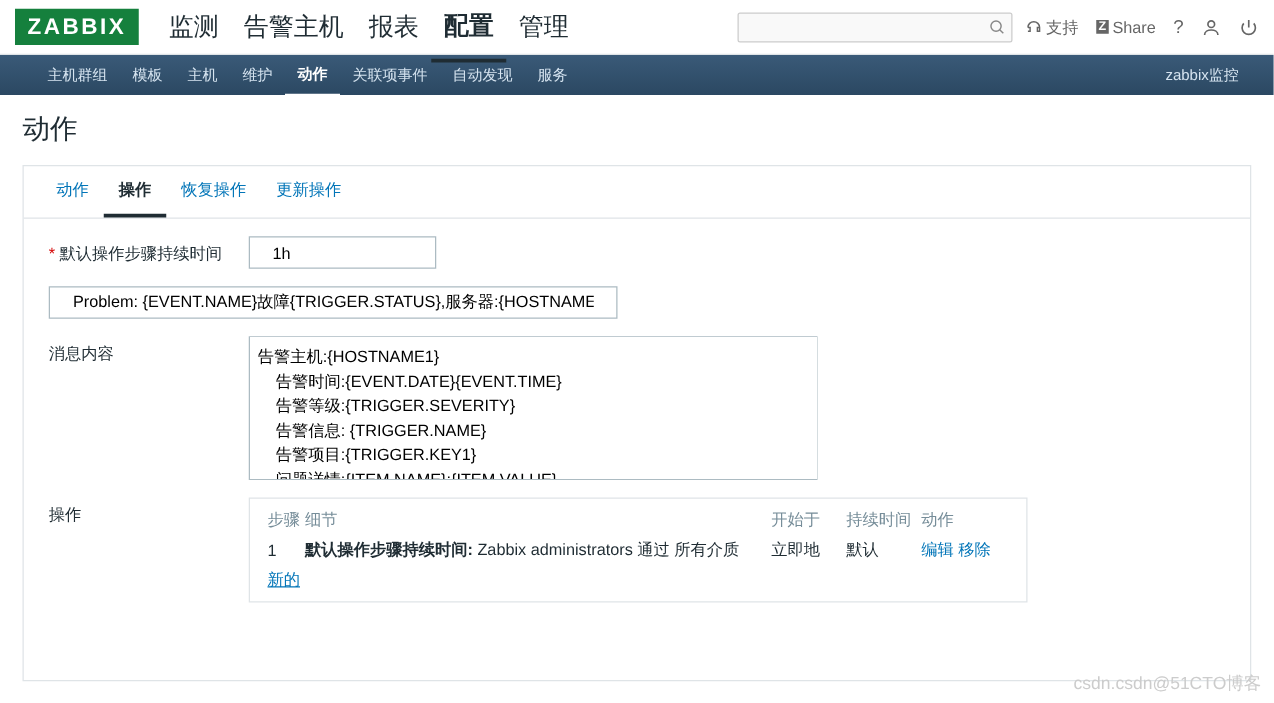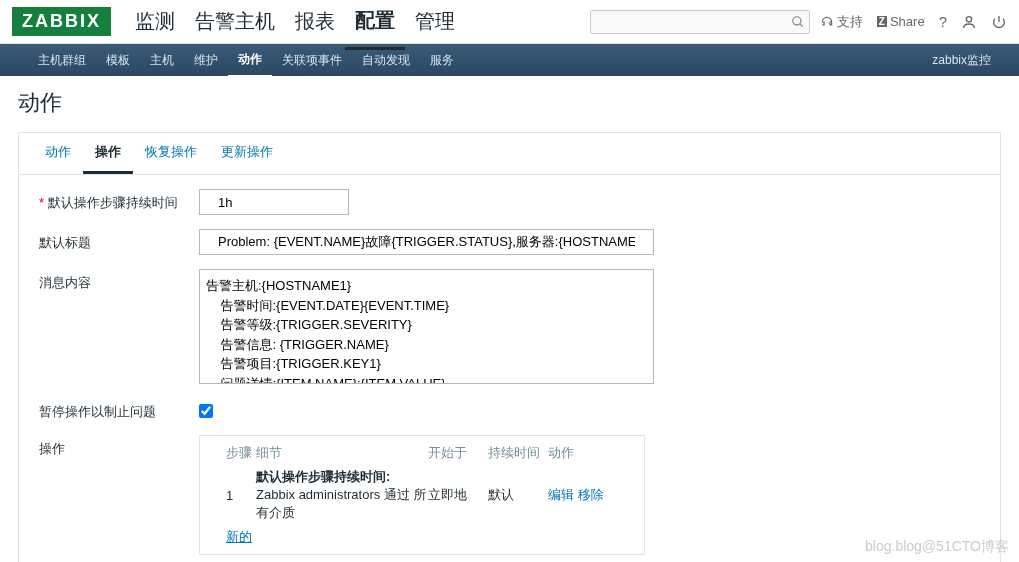--- a/index.html
+++ b/index.html
@@ -24,21 +24,21 @@
 .tabs a{color:#0275b8;text-decoration:none;padding:10px 12px;font-size:13px;}
 .tabs a.active{color:#1f2c33;border-bottom:3px solid #1f2c33;font-weight:bold;}
 .form{padding:14px 20px 20px 20px;}
 .row{display:flex;align-items:flex-start;margin-bottom:14px;}
 .lbl{width:160px;padding-right:10px;padding-top:5px;color:#1f2c33;}
 .req::before{content:"* ";color:#d40000;}
 input[type=text]{height:26px;border:1px solid #acbbc2;padding:0 18px;width:150px;}
 input.wide{width:455px;}
 textarea{width:455px;height:115px;border:1px solid #acbbc2;padding:6px;font-family:inherit;font-size:13px;resize:none;line-height:1.5;}
 .chk{width:14px;height:14px;margin-top:6px;}
-.opbox{border:1px solid #dfe4e7;width:446px;padding:8px 26px;}
+.opbox{border:1px solid #dfe4e7;width:623px;padding:8px 14px;}
 .ophead{display:flex;color:#768d99;font-size:12px;margin-bottom:6px;}
 .ophead span:nth-child(1){width:30px;}
 .ophead span:nth-child(2){flex:1;}
 .ophead span:nth-child(3){width:60px;}
 .ophead span:nth-child(4){width:60px;}
 .ophead span:nth-child(5){width:70px;}
 .oprow{display:flex;align-items:center;margin-bottom:6px;}
 .oprow span:nth-child(1){width:30px;}
 .oprow span:nth-child(2){flex:1;}
 .oprow span:nth-child(3){width:60px;}
@@ -116,39 +116,34 @@
     </div>
 
     <div class="form">
 
       <div class="row">
         <div class="lbl req">默认操作步骤持续时间</div>
         <input type="text" value="1h" style="">
       </div>
 
       <div class="row">
-        <div class="lbl">默认标题</div>
         <input type="text" class="wide" value="Problem: {EVENT.NAME}故障{TRIGGER.STATUS},服务器:{HOSTNAME1}发生: {TR" style="">
       </div>
 
       <div class="row">
         <div class="lbl">消息内容</div>
         <textarea style="">告警主机:{HOSTNAME1}
     告警时间:{EVENT.DATE}{EVENT.TIME}
     告警等级:{TRIGGER.SEVERITY}
     告警信息: {TRIGGER.NAME}
     告警项目:{TRIGGER.KEY1}
     问题详情:{ITEM.NAME}:{ITEM.VALUE}
     当前状态:{TRIGGER.STATUS}:{ITEM.VALUE1}</textarea>
       </div>
 
-      <div class="row">
-        <div class="lbl">暂停操作以制止问题</div>
-        <input type="checkbox" class="chk" checked="" style="">
-      </div>
 
       <div class="row">
         <div class="lbl">操作</div>
         <div class="opbox">
           <div class="ophead">
             <span>步骤</span>
             <span>细节</span>
             <span>开始于</span>
             <span>持续时间</span>
             <span>动作</span>
@@ -169,13 +164,13 @@
         <div>
           <div class="note"></div>
 
         </div>
       </div>
 
     </div>
   </div>
 </div>
 
-<div class="watermark">blog.blog@51CTO博客</div>
+<div class="watermark">csdn.csdn@51CTO博客</div>
 
 </body></html>

